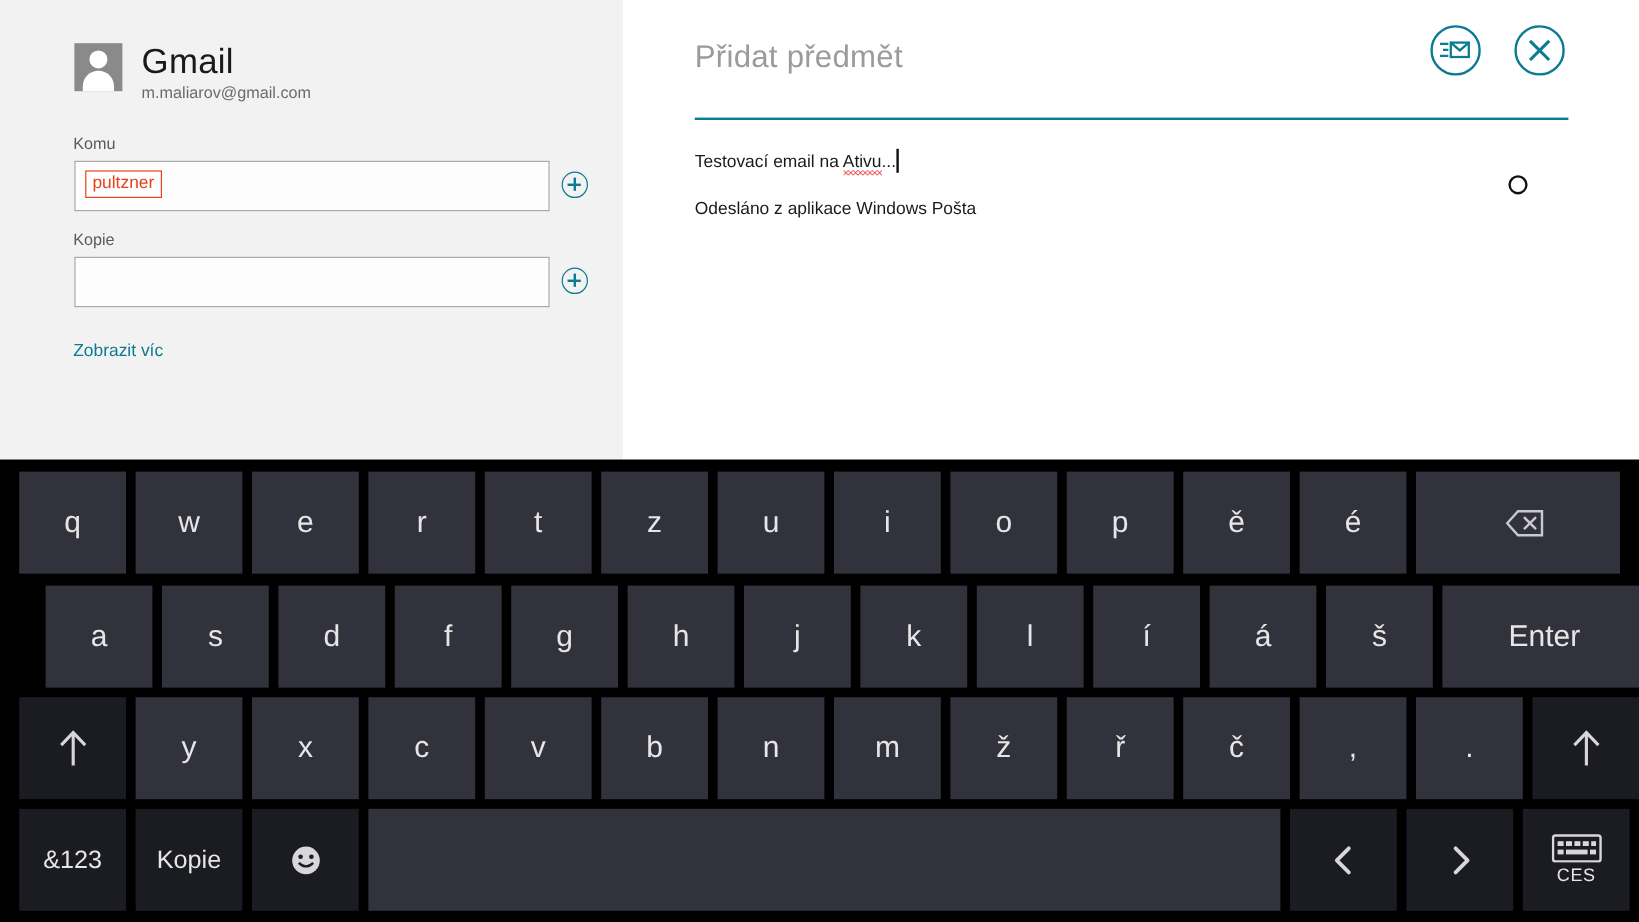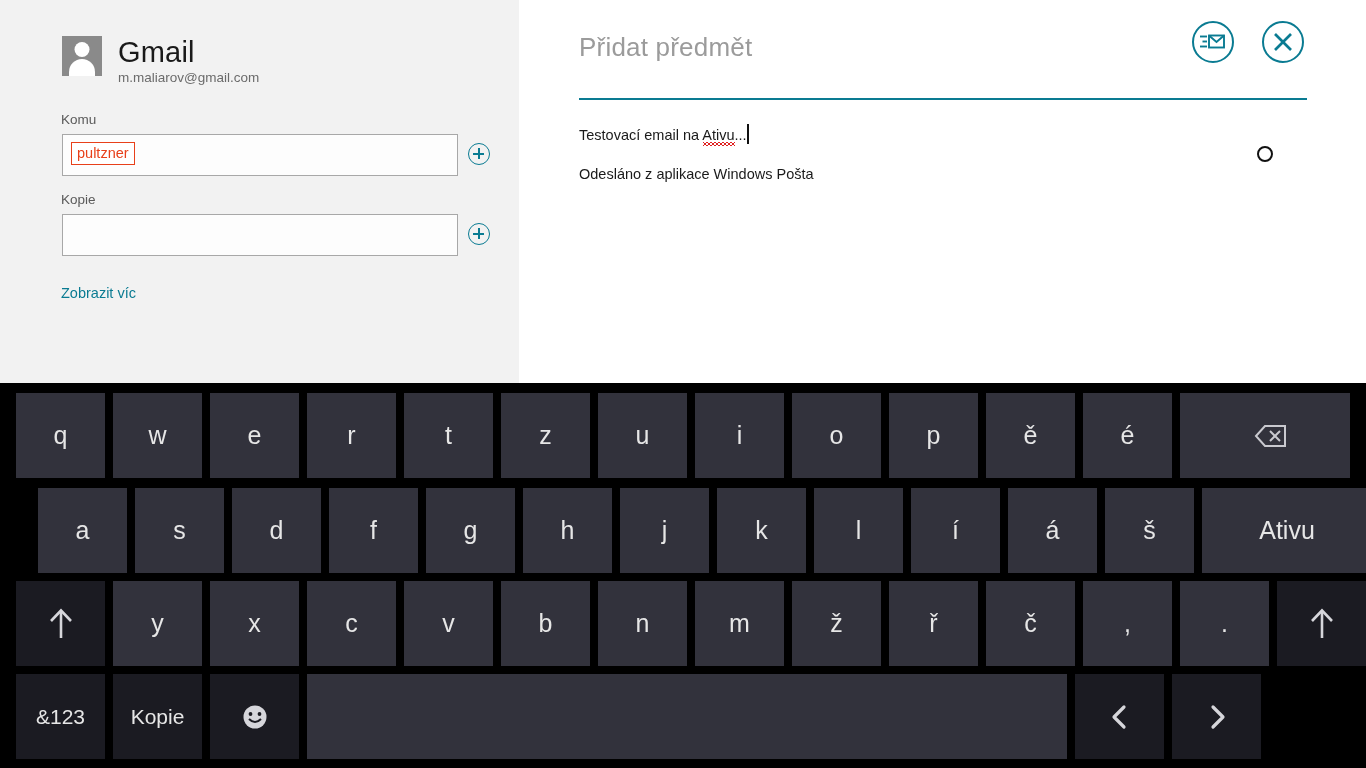--- a/index.html
+++ b/index.html
@@ -296,21 +296,21 @@
       <div class="key" style="width: 89px; height: 85px;">
         <span>í</span>
       </div>
       <div class="key" style="width: 89px; height: 85px;">
         <span>á</span>
       </div>
       <div class="key" style="width: 89px; height: 85px;">
         <span>š</span>
       </div>
       <div class="key" style="width: 170px; height: 85px;">
-        <span>Ativu</span>
+        <span>Enter</span>
       </div>
     </div>
   <div class="krow" id="row3">
       <div class="spacer" style="width: 16px;"></div>
       <div class="key dark" style="width: 89px; height: 85px;">
         <svg width="30" height="34" viewBox="0 0 30 34">
           <line x1="15" y1="31" x2="15" y2="5" stroke="#d6d6db" stroke-width="2.6"></line>
           <polyline points="5,14 15,3.5 25,14" fill="none" stroke="#d6d6db" stroke-width="2.6"></polyline>
         </svg>
       </div>
@@ -379,14 +379,28 @@
       <div class="key dark" style="width: 89px; height: 85px;">
         <svg width="26" height="30" viewBox="0 0 26 30">
           <polyline points="17,5 7,15 17,25" fill="none" stroke="#d6d6db" stroke-width="3.2" stroke-linecap="round" stroke-linejoin="round"></polyline>
         </svg>
       </div>
       <div class="key dark" style="width: 89px; height: 85px;">
         <svg width="26" height="30" viewBox="0 0 26 30">
           <polyline points="9,5 19,15 9,25" fill="none" stroke="#d6d6db" stroke-width="3.2" stroke-linecap="round" stroke-linejoin="round"></polyline>
         </svg>
       </div>
+      <div class="key dark" id="lang-key" style="width: 89px; height: 85px;">
+        <svg width="42" height="24" viewBox="0 0 42 24">
+          <rect x="1.2" y="1.2" width="39.6" height="21.6" rx="2" fill="none" stroke="#d6d6db" stroke-width="2"></rect>
+          <rect x="5" y="6" width="5" height="4" fill="#d6d6db"></rect>
+          <rect x="12" y="6" width="5" height="4" fill="#d6d6db"></rect>
+          <rect x="19" y="6" width="5" height="4" fill="#d6d6db"></rect>
+          <rect x="26" y="6" width="5" height="4" fill="#d6d6db"></rect>
+          <rect x="33" y="6" width="4" height="4" fill="#d6d6db"></rect>
+          <rect x="5" y="13" width="5" height="4" fill="#d6d6db"></rect>
+          <rect x="12" y="13" width="18" height="4" fill="#d6d6db"></rect>
+          <rect x="32" y="13" width="5" height="4" fill="#d6d6db"></rect>
+        </svg>
+        <div class="lbl">CES</div>
+      </div>
     </div>
 </div>
 
 </body></html>

